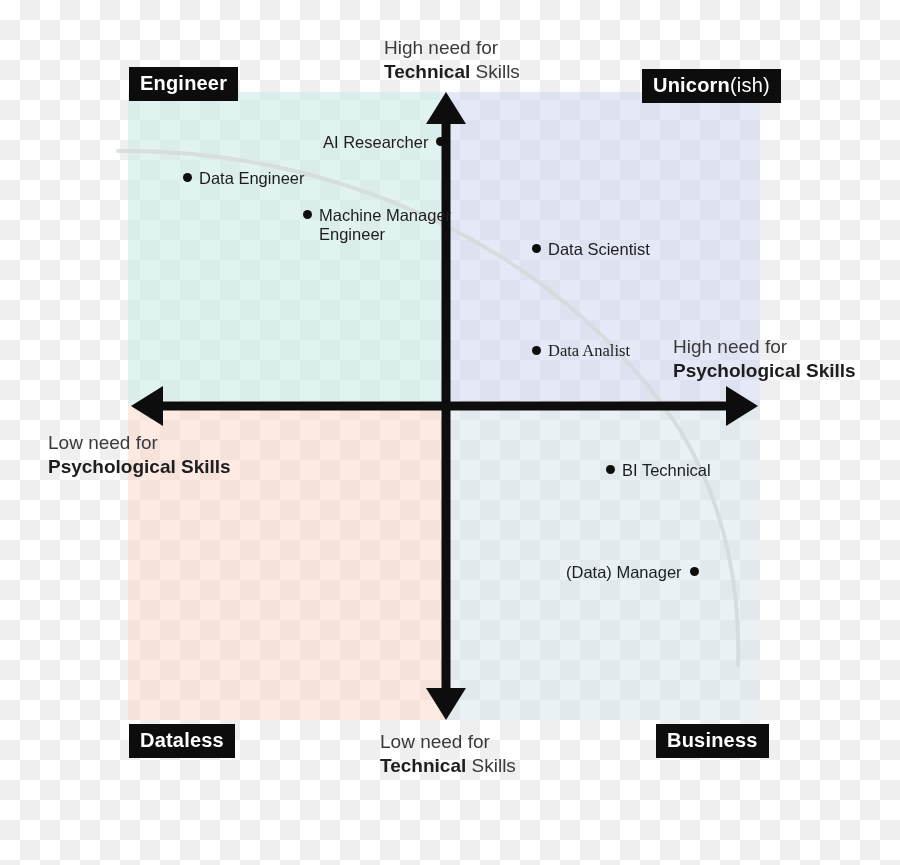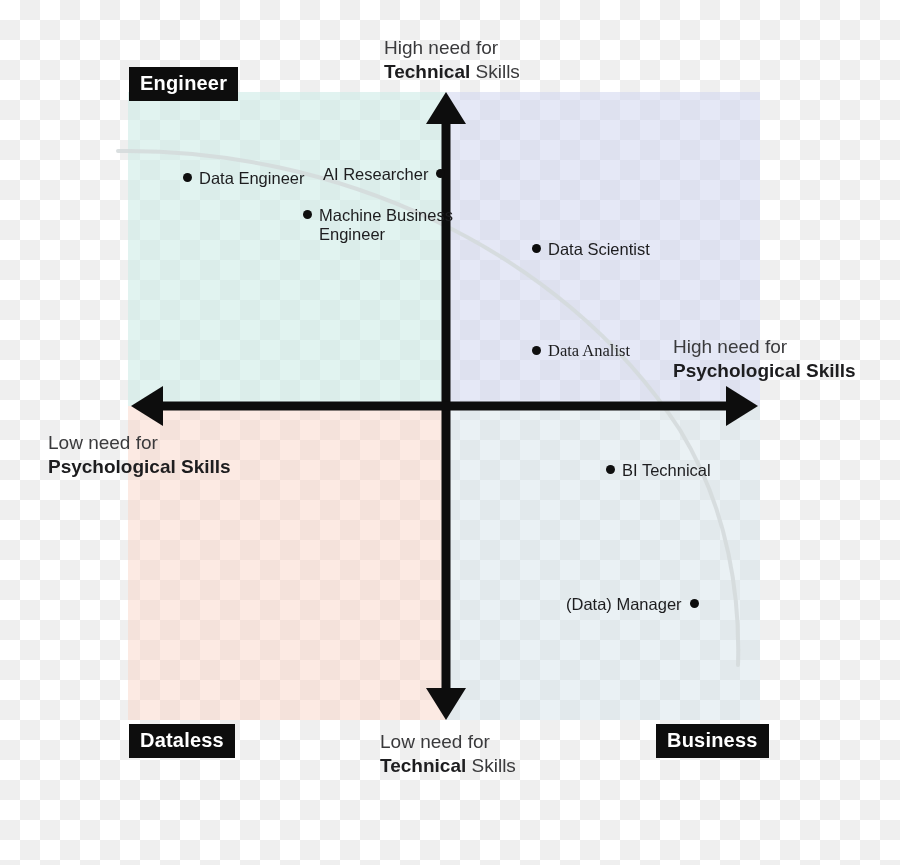--- a/index.html
+++ b/index.html
@@ -86,21 +86,21 @@
   .cap-left   { left: 48px;  top: 431px; text-align: left; }
 
   
   .pt {
     position: absolute;
     font-size: 16.5px;
     color: #1d1d1f;
     white-space: nowrap;
     line-height: 1.18;
   }
-  .pt.right-label { text-align: left; margin-top: 32px; }
+  .pt.right-label { text-align: left; }
   .dot {
     display: inline-block;
     width: 9px;
     height: 9px;
     border-radius: 50%;
     background: #0d0d0d;
     vertical-align: middle;
     position: relative;
     top: -1px;
   }
@@ -133,20 +133,21 @@
 
     <polygon points="446,720 466,688 426,688" fill="#0d0d0d"></polygon>
 
     <polygon points="131,406 163,386 163,426" fill="#0d0d0d"></polygon>
 
     <polygon points="758,406 726,386 726,426" fill="#0d0d0d"></polygon>
   </svg>
 
   <div class="tag tag-engineer"><span>Engineer</span></div>
 
+  <div class="tag tag-unicorn"><span>Unicorn</span><span class="soft">(ish)</span></div>
 
   <div class="tag tag-dataless"><span>Dataless</span></div>
 
   <div class="tag tag-business"><span>Business</span></div>
 
   <div class="axis-cap cap-top">
     <div class="n">High need for</div>
     <div><span class="b">Technical</span><span class="n"> Skills</span></div>
   </div>
 
@@ -162,21 +163,21 @@
 
   <div class="axis-cap cap-left">
     <div class="n">Low need for</div>
     <div><span class="b">Psychological Skills</span></div>
   </div>
 
   <div class="pt right-label" style="left:323px; top:132px;"><span class="txt">AI Researcher</span><span class="dot trail"></span></div>
 
   <div class="pt" style="left:183px; top:168px;"><span class="dot lead"></span><span class="txt">Data Engineer</span></div>
 
-  <div class="pt" style="left:303px; top:205px;"><span class="dot lead"></span><span class="txt">Machine Business</span><span class="l2">Engineer</span></div>
+  <div class="pt" style="left:303px; top:205px;"><span class="dot lead"></span><span class="txt">Machine Manager</span><span class="l2">Engineer</span></div>
 
   <div class="pt" style="left:532px; top:239px;"><span class="dot lead"></span><span class="txt">Data Scientist</span></div>
 
 
   <div class="pt" style="left:532px; top:340px;font-family:Liberation Serif, serif;"><span class="dot lead"></span><span class="txt">Data Analist</span></div>
 
   <div class="pt" style="left:606px; top:460px;"><span class="dot lead"></span><span class="txt">BI Technical</span></div>
 
   <div class="pt right-label" style="left:566px; top:562px;"><span class="txt">(Data) Manager</span><span class="dot trail"></span></div>
 

